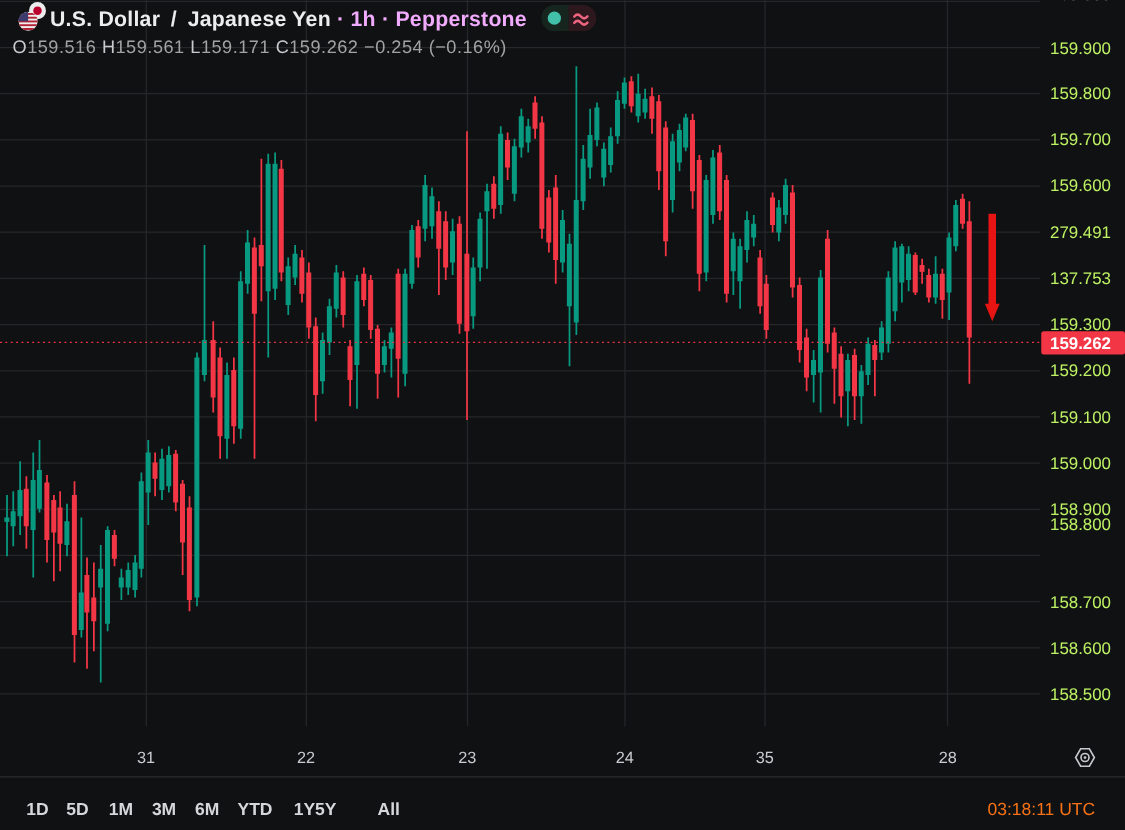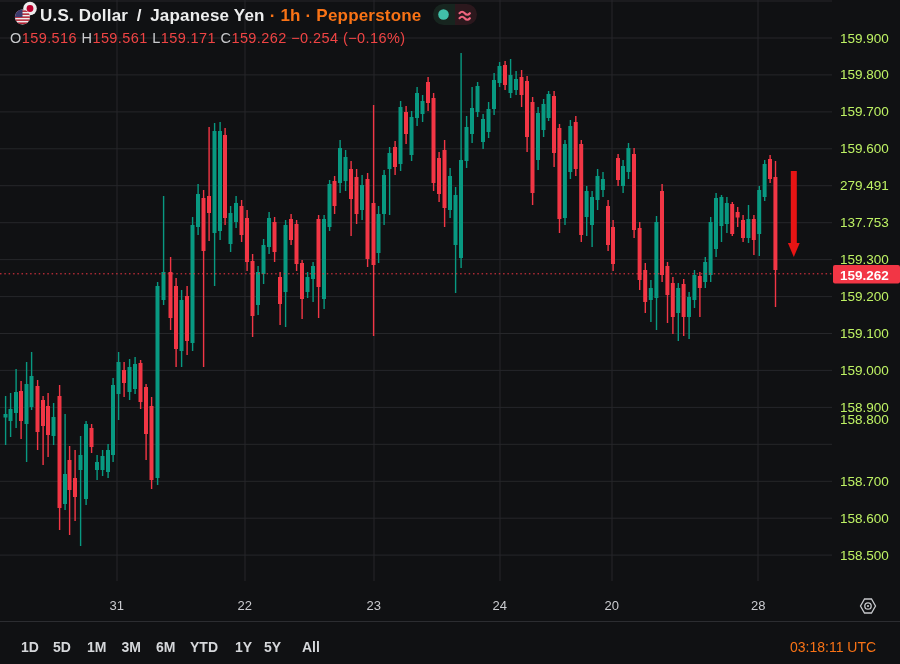--- a/index.html
+++ b/index.html
@@ -353,50 +353,50 @@
       <rect x="14" y="9" width="18" height="17" fill="#eeeeee"></rect>
       <rect x="14" y="10.4" width="18" height="1.5" fill="#b22234"></rect>
       <rect x="14" y="13.4" width="18" height="1.5" fill="#b22234"></rect>
       <rect x="14" y="16.4" width="18" height="1.5" fill="#b22234"></rect>
       <rect x="14" y="19.4" width="18" height="1.5" fill="#b22234"></rect>
       <rect x="14" y="22.4" width="18" height="1.6" fill="#b22234"></rect>
       <rect x="14" y="9" width="8.5" height="8" fill="#3c3b6e"></rect>
     </g>
   </svg>
 </div>
-<div style="position:absolute;left:40px;top:6px;font-size:17px;font-weight:700;color:#eceded;letter-spacing:0.2px">U.S. Dollar  /  Japanese Yen<span style="color:#f97316"> · 1h · Pepperstone</span></div>
+<div style="position:absolute;left:40px;top:6px;font-size:17px;font-weight:700;color:#eceded;letter-spacing:0.2px">U.S. Dollar  /  Japanese Yen<span style="color:#f0abfc"> · 1h · Pepperstone</span></div>
 <div style="position:absolute;left:433px;top:4px;width:44px;height:21px;border-radius:10.5px;overflow:hidden">
   <div style="position:absolute;left:0;top:0;width:22px;height:21px;background:#17251f"></div>
   <div style="position:absolute;left:22px;top:0;width:22px;height:21px;background:#2c181d"></div>
   <svg width="44" height="21" style="position:absolute;left:0;top:0">
     <circle cx="10.5" cy="10.5" r="5.3" fill="#41bfa9"></circle>
     <path d="M26.5 9.2 q2.6 -3 5.2 0 t5.2 0" stroke="#ef647f" stroke-width="2.1" fill="none" stroke-linecap="round"></path>
     <path d="M26.5 14.2 q2.6 -3 5.2 0 t5.2 0" stroke="#ef647f" stroke-width="2.1" fill="none" stroke-linecap="round"></path>
   </svg>
 </div>
 <div style="position:absolute;left:10px;top:30px;font-size:14.5px;letter-spacing:0.42px;color:#c9cacd">O<span class="rv">159.516</span> H<span class="rv">159.561</span> L<span class="rv">159.171</span> C<span class="rv">159.262</span><span class="rv"> −0.254 (−0.16%)</span></div>
-<style>.rv{color:#ef4444}</style>
+<style>.rv{color:#a3a3a3}</style>
 
 <div style="position:absolute;top:598px;font-size:13px;font-weight:500;color:#cbccd0;left:0;width:832px">
   <span style="position:absolute;left:109.5px">31</span>
     <span style="position:absolute;left:237.5px">22</span>
   <span style="position:absolute;left:366.5px">23</span>
     <span style="position:absolute;left:492.5px">24</span>
-  <span style="position:absolute;left:604.5px">20</span>
+  <span style="position:absolute;left:604.5px">35</span>
     <span style="position:absolute;left:751px">28</span>
 </div>
 <svg width="24" height="24" style="position:absolute;left:856px;top:594px" viewBox="0 0 24 24">
  <path d="M8.5 5 h7 l4 7 l-4 7 h-7 l-4 -7 z" fill="none" stroke="#c7c9cd" stroke-width="1.3"></path>
  <circle cx="12" cy="12" r="3.2" fill="none" stroke="#c7c9cd" stroke-width="1.3"></circle>
  <circle cx="12" cy="12" r="1.1" fill="#c7c9cd"></circle>
 </svg>
 
 <div style="position:absolute;top:640px;left:0;width:900px;font-size:14px;font-weight:600;color:#d5d7da;line-height:14px">
  <span style="position:absolute;left:21px">1D</span>
     <span style="position:absolute;left:53px">5D</span>
  <span style="position:absolute;left:87px">1M</span>
     <span style="position:absolute;left:121.5px">3M</span>
  <span style="position:absolute;left:156px">6M</span>
     <span style="position:absolute;left:190px">YTD</span>
  <span style="position:absolute;left:235px">1Y</span>
-    <span style="position:absolute;left:264px">5Y</span>
+    <span style="position:absolute;left:252px">5Y</span>
  <span style="position:absolute;left:302px">All</span>
  <span style="position:absolute;left:790px;font-weight:400;color:#f97316">03:18:11 UTC</span>
 </div>
 </body></html>

